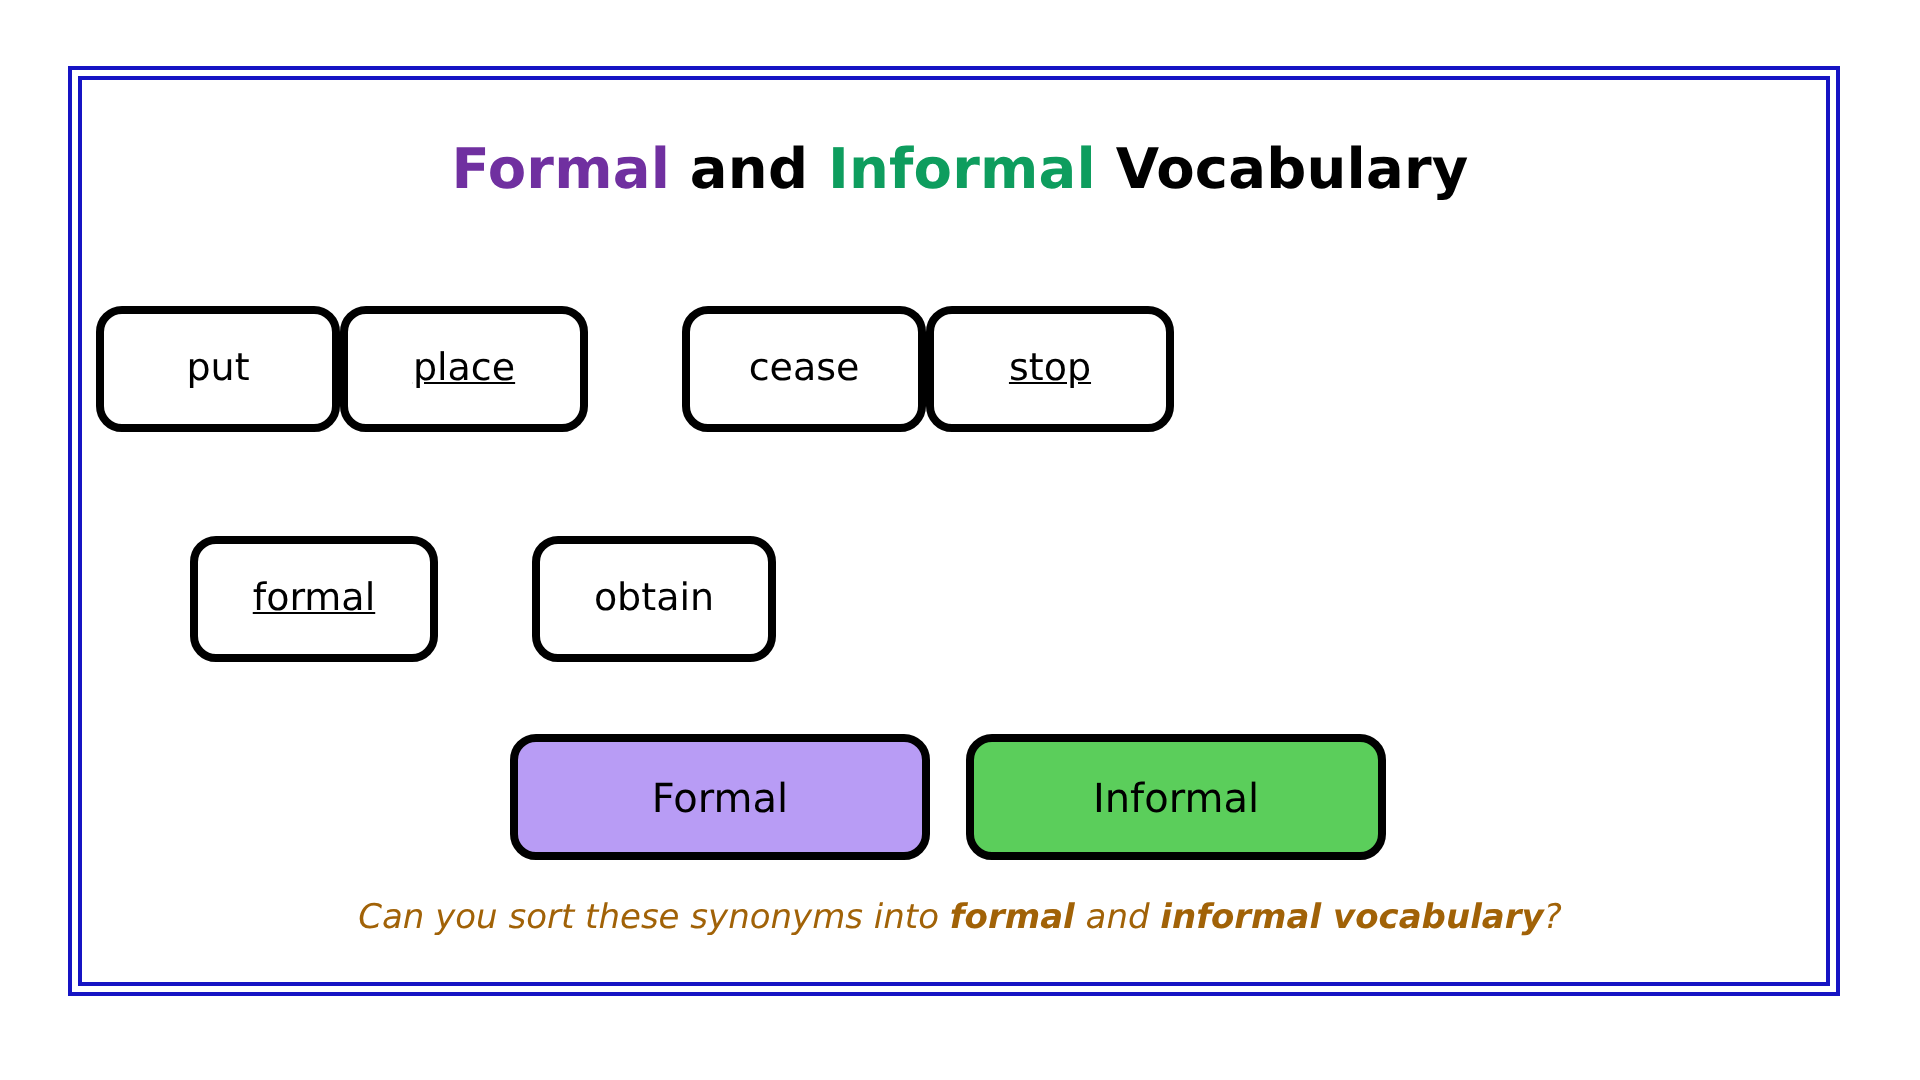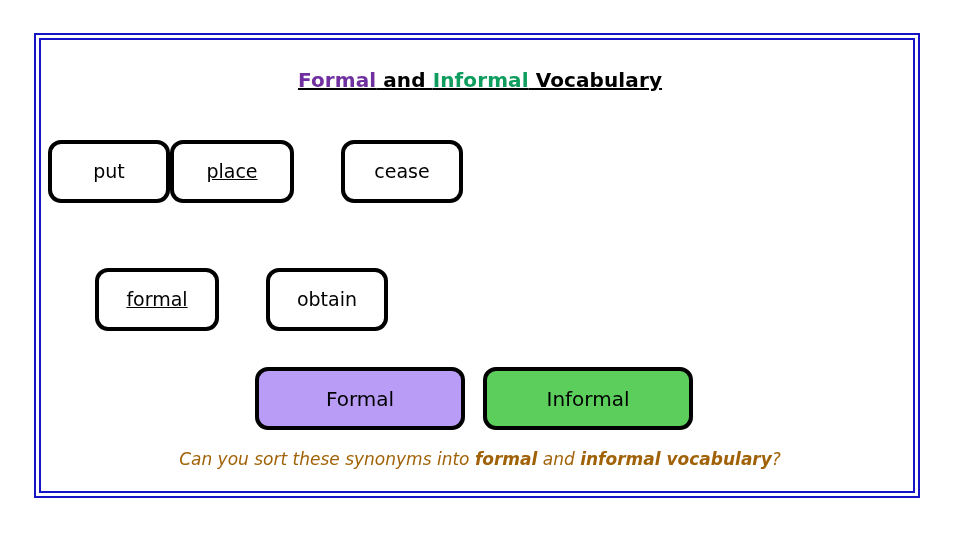--- a/index.html
+++ b/index.html
@@ -33,43 +33,42 @@
   }
 
   
   #title {
     position: absolute;
     left: 0;
     top: 68px;
     width: 960px;
     text-align: center;
     font-family: "DejaVu Sans", sans-serif;
-    font-size: 20px;
+    font-size: 28px;
     font-weight: bold;
     letter-spacing: 0.1px;
     color: #000000;
     white-space: pre;
-    text-decoration: underline;
   }
   #title .t-formal   { color: #7030A0; }
   #title .t-informal { color: #0E9D5E; }
   #title .t-plain    { color: #000000; }
 
   
   .word-row {
     position: absolute;
     left: 0;
     width: 960px;
     height: 64px;
     display: flex;
     flex-direction: row;
     justify-content: flex-start;
     align-items: center;
   }
-  #row-1 { top: 139px; }
+  #row-1 { top: 152px; }
   #row-2 { top: 267px; }
 
   .pair-group {
     display: flex;
     flex-direction: row;
     align-items: center;
   }
   .pair-gap { width: 47px; flex: 0 0 auto; }
   .lead-gap { width: 48px; flex: 0 0 auto; }
 
@@ -146,20 +145,21 @@
 
   <div class="word-row" id="row-1">
     <div class="lead-gap"></div>
     <div class="pair-group">
       <div class="word-card w-122">put</div>
       <div class="word-card w-124">place</div>
     </div>
     <div class="pair-gap"></div>
     <div class="pair-group">
       <div class="word-card w-122">cease</div>
+      <div class="word-card w-124">stop</div>
     </div>
     <div class="pair-gap"></div>
   </div>
 
   <div class="word-row" id="row-2">
     <div class="lead-gap"></div>
     <div class="pair-gap"></div>
     <div class="pair-group">
       <div class="word-card w-124">formal</div>
     </div>

